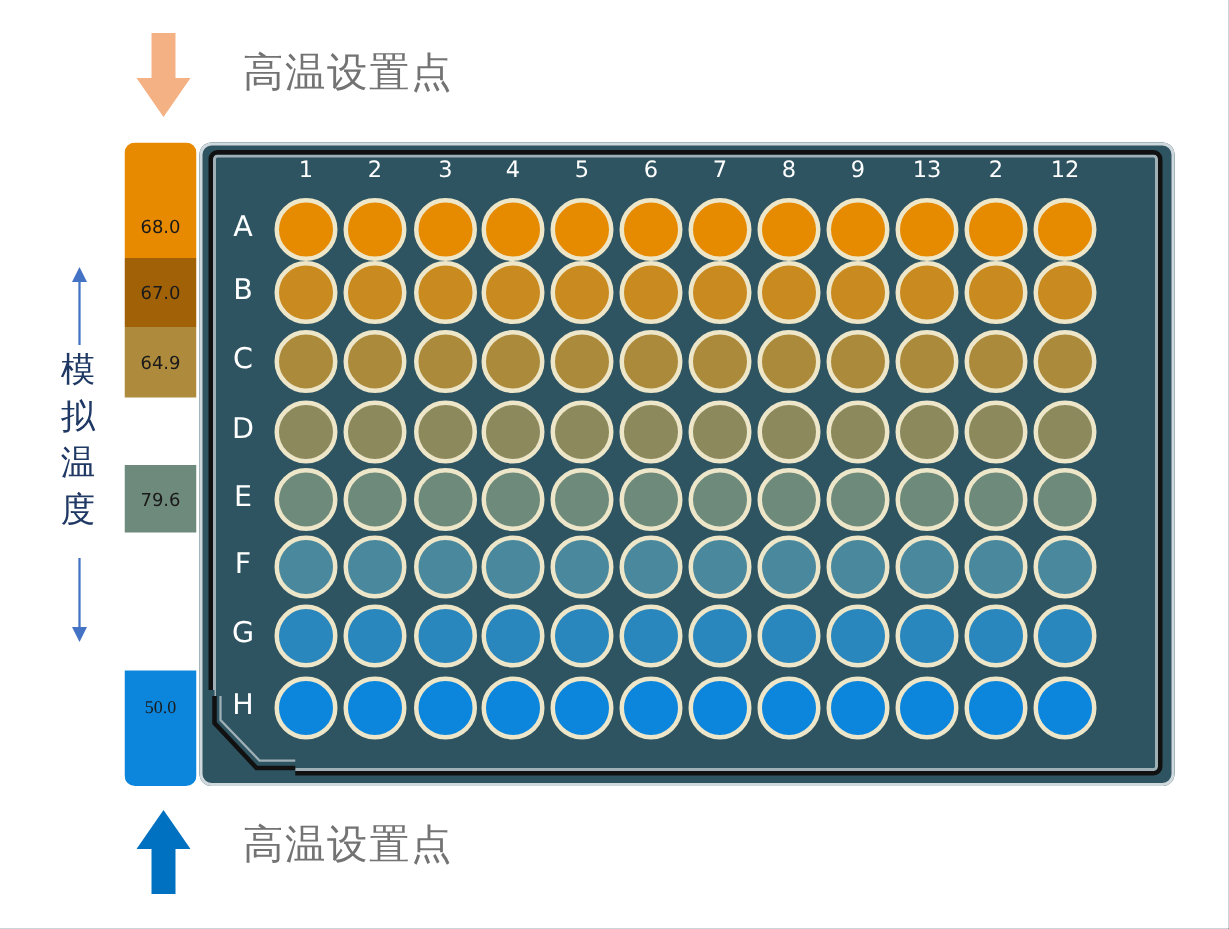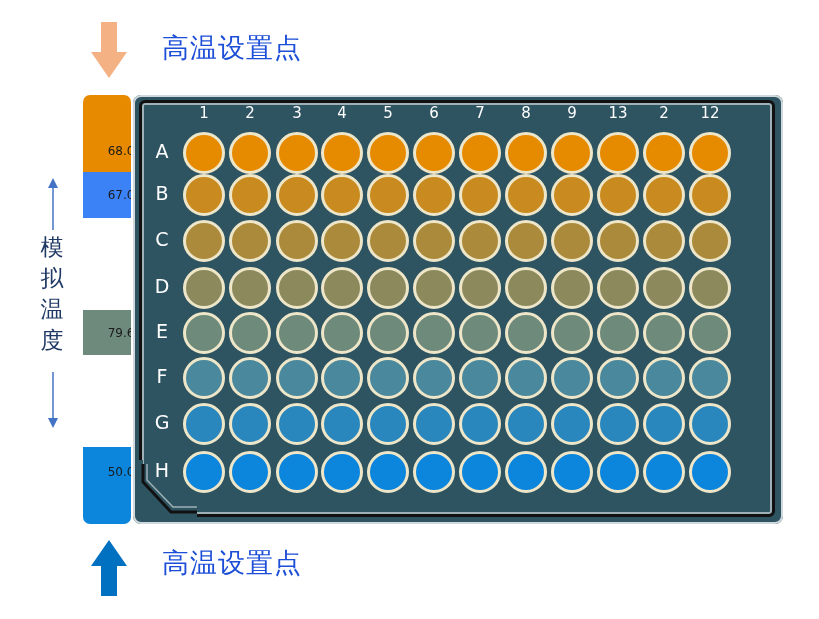--- a/index.html
+++ b/index.html
@@ -1,30 +1,30 @@
 <!DOCTYPE html>
 <html><head>
 <meta charset="utf-8">
 <style>
   html, body { margin:0; padding:0; background:#ffffff; }
   body { width:819px; height:619px; position:relative; overflow:hidden; font-family:"DejaVu Sans", sans-serif; }
 
   
-  .setpoint-label { position:absolute; font-size:27px; color:#1d4ed8; letter-spacing:1px; white-space:nowrap; }
+  .setpoint-label { position:absolute; font-size:27px; color:#737373; letter-spacing:1px; white-space:nowrap; }
   .arrow-down { position:absolute; left:91px; top:22px; width:36px; height:56px; }
   .arrow-up { position:absolute; left:91px; top:540px; width:36px; height:56px; }
 
   
   .vlabel { position:absolute; left:37px; top:232px; width:30px; font-size:23px; color:#1F3864; line-height:31px; text-align:center; }
   .vlabel span { display:block; }
   .vaxis { position:absolute; left:43px; width:20px; }
 
   
   .scale { position:absolute; left:83px; top:95px; width:48px; height:429px; border-radius:7px; overflow:hidden; }
-  .seg { position:absolute; left:0; width:48px; display:flex; align-items:center; justify-content:center; font-size:12px; color:#1a1a1a;padding-left:14px; }
+  .seg { position:absolute; left:0; width:48px; display:flex; align-items:center; justify-content:center; font-size:12px; color:#1a1a1a; }
 
   
   .plate { position:absolute; left:133px; top:95px; width:650px; height:429px; border-radius:8px;
            background:#2E5462; box-shadow:0 0 0 2px #cfd8dc inset; }
   .plate-inner { position:absolute; left:6px; top:5px; width:636px; height:417px; border-radius:6px;
                  border:3px solid #111; box-sizing:border-box; box-shadow:0 0 0 2px #9fb0b6 inset; }
   .corner-cut { position:absolute; left:0; top:0; }
   .col-label { position:absolute; top:104px; width:30px; text-align:center; font-size:15px; color:#ffffff; }
   .row-label { position:absolute; left:150px; width:24px; text-align:center; font-size:19px; color:#ffffff; }
   .well { position:absolute; width:36px; height:36px; border-radius:50%; border:3px solid #EEE6C8; box-sizing:content-box; }
@@ -54,28 +54,31 @@
 </div>
 <svg class="vaxis" style="top:372px; height:56px;" viewBox="0 0 20 56">
   <line x1="10" y1="0" x2="10" y2="46" stroke="#4472C4" stroke-width="1.5"></line>
   <polygon points="10,56 15,46 5,46" fill="#4472C4"></polygon>
 </svg>
 
 <div class="scale" id="scale">
     <div class="seg" style="top: 0px; height: 77px; background: rgb(232, 138, 0);">
       <span style="position: relative; top: 17px;">68.0</span>
     </div>
-    <div class="seg" style="top: 77px; height: 46px; background: #3b82f6;">
+    <div class="seg" style="top: 77px; height: 46px; background: #a16207;">
       <span>67.0</span>
+    </div>
+    <div class="seg" style="top: 123px; height: 47px; background: rgb(174, 138, 60);">
+      <span>64.9</span>
     </div>
     <div class="seg" style="top: 215px; height: 45px; background: rgb(110, 138, 124);">
       <span>79.6</span>
     </div>
     <div class="seg" style="top: 352px; height: 77px; background: rgb(12, 134, 220);">
-      <span style="position: relative; top: -14px;">50.0</span>
+      <span style="position: relative; top: -14px; font-family: Liberation Serif, serif;">50.0</span>
     </div>
   </div>
 
 <div class="plate">
   <div class="plate-inner"></div>
   <svg class="corner-cut" width="60" height="60" viewBox="0 0 60 60" style="left:4px; top:365px;">
     <polygon points="0,0 6,0 6,22 34,52 60,52 60,60 0,60" fill="#2E5462"></polygon>
     <polyline points="6,4 6,22 34,52 60,52" fill="none" stroke="#111" stroke-width="3"></polyline>
     <polyline points="10,4 10,20 36,47 60,47" fill="none" stroke="#9fb0b6" stroke-width="1.5"></polyline>
   </svg>

